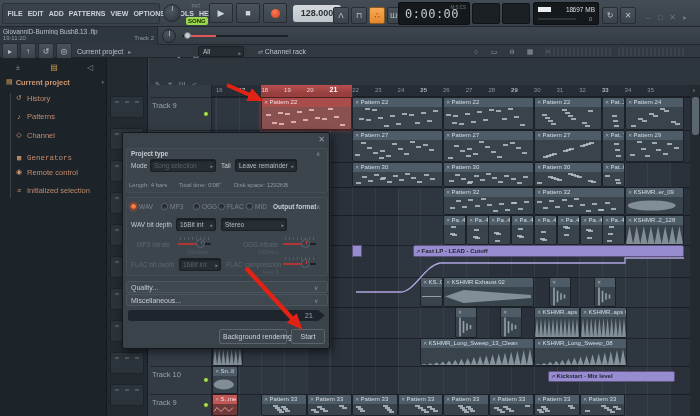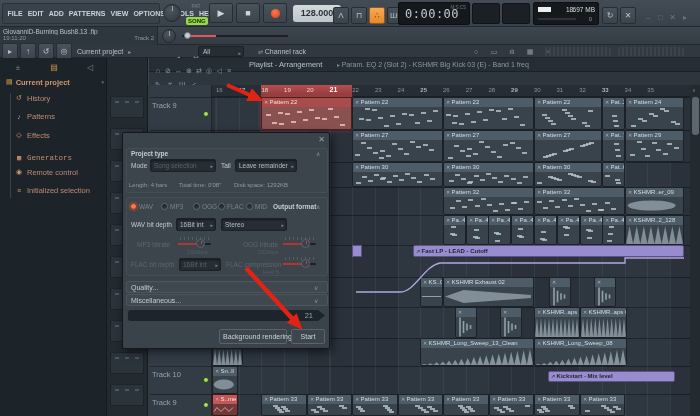--- a/index.html
+++ b/index.html
@@ -281,21 +281,21 @@
         <div class="bitem" style="top: 0px;">
           <span class="bic">↺</span>
           <span class="blb">History</span>
         </div>
         <div class="bitem" style="top: 18.5px;">
           <span class="bic">♪</span>
           <span class="blb">Patterns</span>
         </div>
         <div class="bitem" style="top: 37px;">
           <span class="bic">◇</span>
-          <span class="blb">Effects</span>
+          <span class="blb">Channel</span>
         </div>
         <div class="bitem" style="top: 60px; font-family: Liberation Mono, monospace;">
           <span class="bic">▦</span>
           <span class="blb">Generators</span>
         </div>
         <div class="bitem" style="top: 74px;">
           <span class="bic">◉</span>
           <span class="blb">Remote control</span>
         </div>
         <div class="bitem" style="top: 92.5px;">
@@ -352,25 +352,20 @@
         <i style="left: 24px;"></i>
       </div>
       <div class="rcell" style="top: 326px;">
         <i style="left: 4px;"></i>
         <i style="left: 14px;"></i>
         <i style="left: 24px;"></i>
       </div>
     </div>
 
   <div id="playlist">
-    <div id="pl-title">
-      <div id="pl-title-icons" class="icons"><span class="ib">∩</span><span class="ib">⊘</span><span class="ib">↔</span><span class="ib">⊗</span><span class="ib">⇄</span><span class="ib">◎</span><span class="ib">◁</span><span class="ib">≡</span></div>
-      <span id="pl-name">Playlist - Arrangement</span>
-      <span id="pl-crumb">Param. EQ 2 (Slot 2) - KSHMR Big Kick 03 (E) - Band 1 freq</span>
-    </div>
     <div id="pl-tools" class="icons"><span class="ib">✎</span><span class="ib">#</span><span class="ib">Ш</span><span class="ib">&lt;</span></div>
     <div id="stepslide">
       <span>STEP</span><span class="box"></span><span>SLIDE</span>
     </div>
   </div>
 
   <div id="grid"></div>
   <div id="thead"></div>
   <div id="ruler">
     <div id="rsel"></div>

